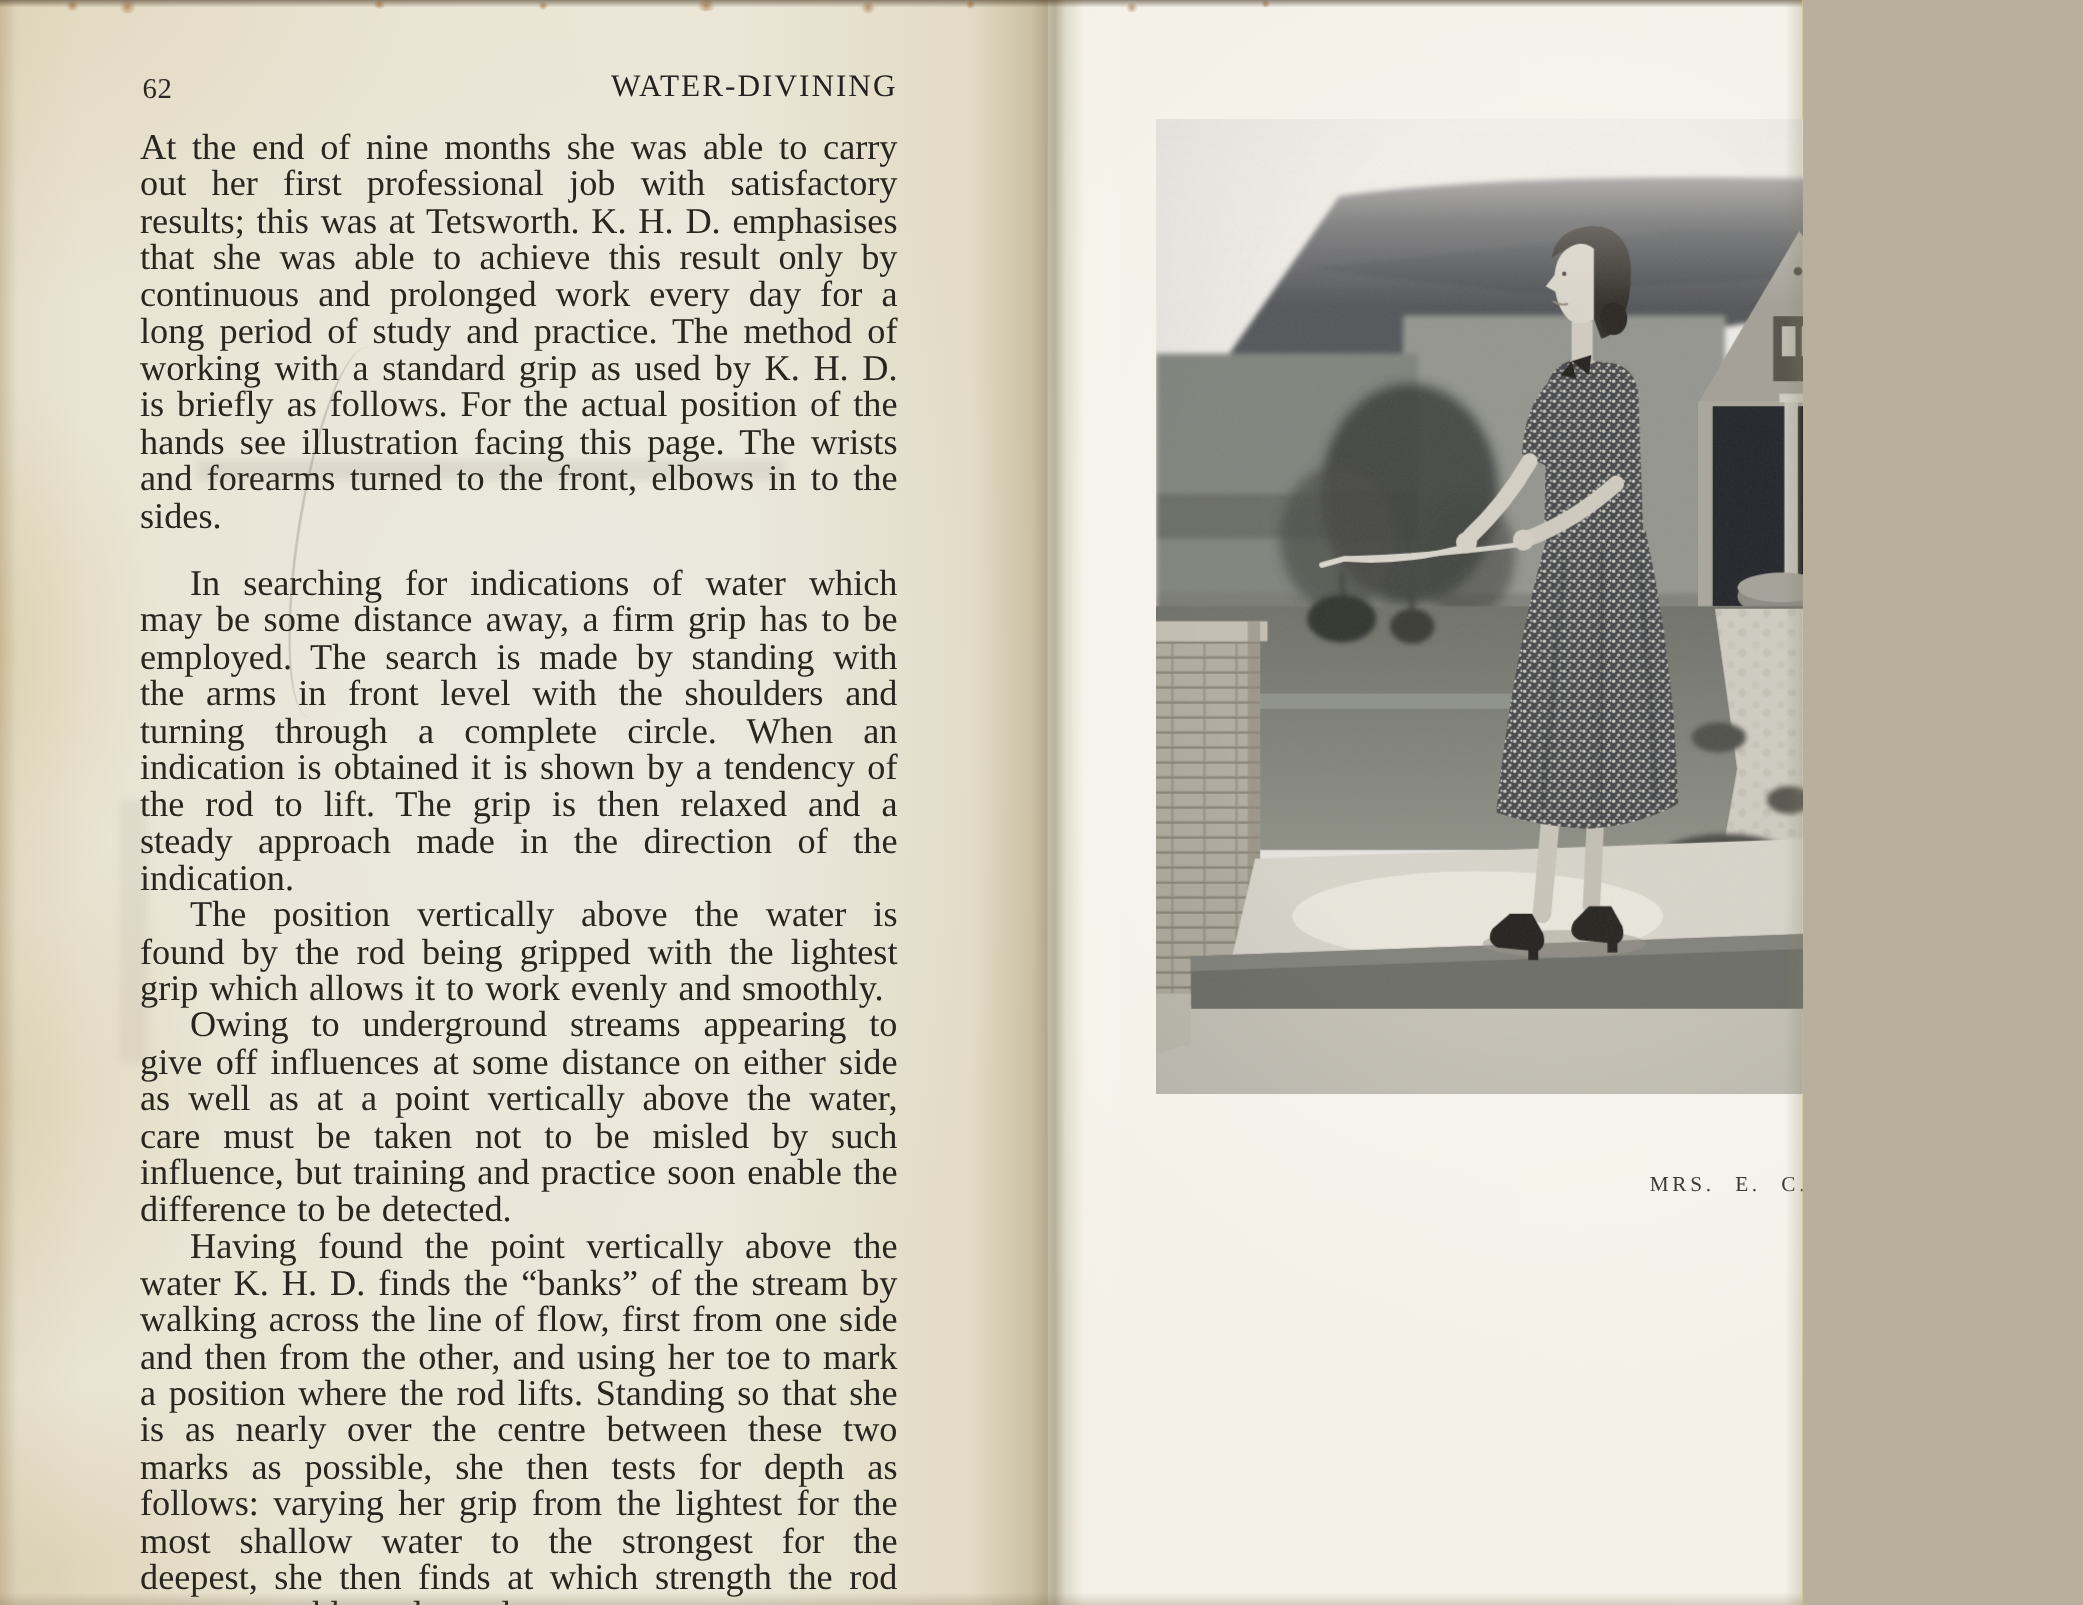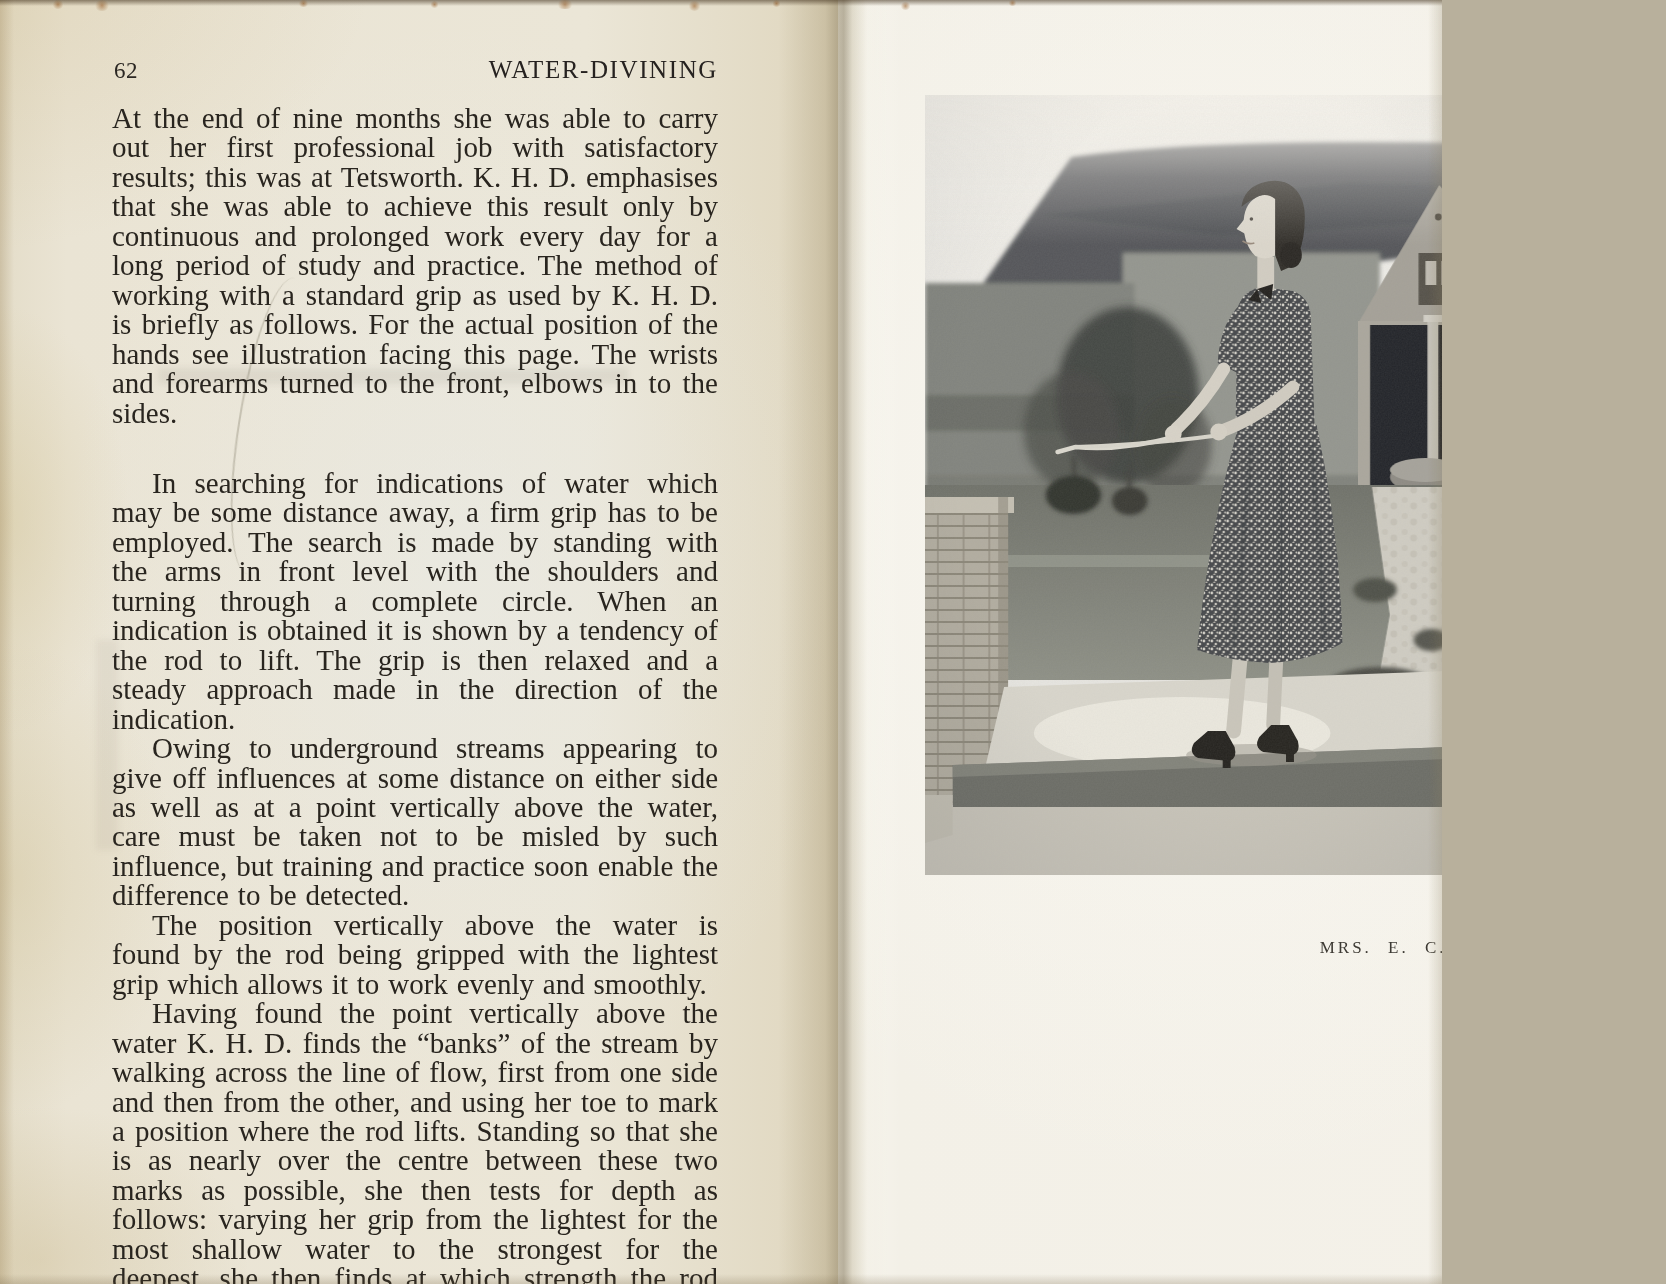--- a/index.html
+++ b/index.html
@@ -23,21 +23,21 @@
   .ghost1{position:absolute;left:158px;top:368px;width:470px;height:16px;background:rgba(112,102,86,.10);filter:blur(3px);}
   .ghost2{position:absolute;left:96px;top:640px;width:22px;height:210px;background:rgba(112,102,86,.08);filter:blur(3px);}
 
   .header-pgnum{position:absolute;left:114px;top:58px;font-size:23px;color:#2b2723;letter-spacing:.5px;}
   .header-title{position:absolute;left:112px;top:56px;width:606px;text-align:right;
     font-size:25px;font-weight:normal;letter-spacing:1.6px;color:#262220;}
   .textblock{position:absolute;left:112px;top:104px;width:606px;color:#29251f;
     font-size:29px;line-height:29.45px;text-align:justify;word-spacing:1.6px;}
   .textblock p{margin:0;}
   .textblock p.indent{text-indent:40px;}
-  .textblock p.sectiongap{margin-top:41px;}
+  .textblock p.sectiongap{margin-top:25px;}
 
   
   .gutter{position:absolute;left:778px;top:0;width:124px;height:1284px;pointer-events:none;
     background:linear-gradient(90deg,
       rgba(120,104,70,0) 0%, rgba(140,122,84,.18) 38%, rgba(96,82,52,.38) 53%,
       rgba(170,158,128,.22) 60%, rgba(255,255,250,.25) 72%, rgba(255,255,250,0) 100%);}
 
   
   .page-right{position:absolute;left:838px;top:0;width:828px;height:1284px;
     background:
@@ -67,22 +67,22 @@
     <div class="hairline"></div>
     <div class="ghost1"></div>
     <div class="ghost2"></div>
 
     <span class="header-pgnum">62</span>
     <div class="header-title">WATER-DIVINING</div>
 
     <div class="textblock">
       <p class="para">At the end of nine months she was able to carry out her first professional job with satisfactory results; this was at Tetsworth.  K. H. D. emphasises that she was able to achieve this result only by continuous and prolonged work every day for a long period of study and practice. The method of working with a standard grip as used by K. H. D. is briefly as follows.  For the actual position of the hands see illustration facing this page.  The wrists and forearms turned to the front, elbows in to the sides.</p>
       <p class="para indent sectiongap">In searching for indications of water which may be some distance away, a firm grip has to be employed.  The search is made by standing with the arms in front level with the shoulders and turning through a complete circle. When an indication is obtained it is shown by a tendency of the rod to lift.  The grip is then relaxed and a steady approach made in the direction of the indication.</p>
+      <p class="para indent">The position vertically above the water is found by the rod being gripped with the lightest grip which allows it to work evenly and smoothly.</p>
       <p class="para indent">Owing to underground streams appearing to give off influences at some distance on either side as well as at a point vertically above the water, care must be taken not to be misled by such influence, but training and practice soon enable the difference to be detected.</p>
-      <p class="para indent">The position vertically above the water is found by the rod being gripped with the lightest grip which allows it to work evenly and smoothly.</p>
       <p class="para indent">Having found the point vertically above the water K. H. D. finds the “banks” of the stream by walking across the line of flow, first from one side and then from the other, and using her toe to mark a position where the rod lifts.  Standing so that she is as nearly over the centre between these two marks as possible, she then tests for depth as follows: varying her grip from the lightest for the most shallow water to the strongest for the deepest, she then finds at which strength the rod turns smoothly and evenly.</p>
     </div>
   </div>
 
   <div class="page-right">
     <figure class="photo" aria-label="Black-and-white plate photograph of a woman in a speckled knee-length dress holding a forked divining rod with both hands, standing on stone paving in a farmyard; a large dark-roofed barn and a gabled outbuilding with dark doors behind her">
       <svg viewBox="0 0 640 780" preserveAspectRatio="none">
         <defs>
           <linearGradient id="skyg" x1="0" y1="0" x2="0" y2="1">
             <stop offset="0" stop-color="#f2f0ea"></stop>

